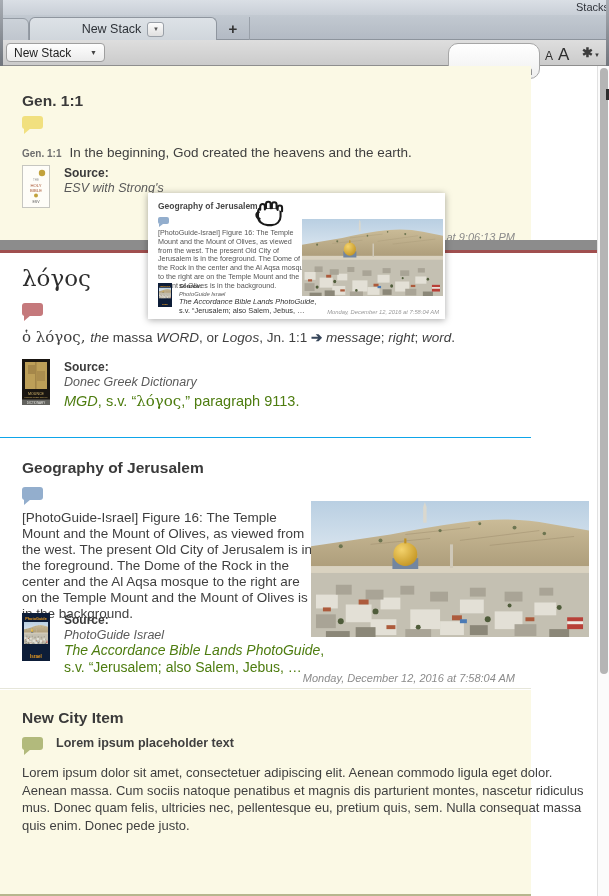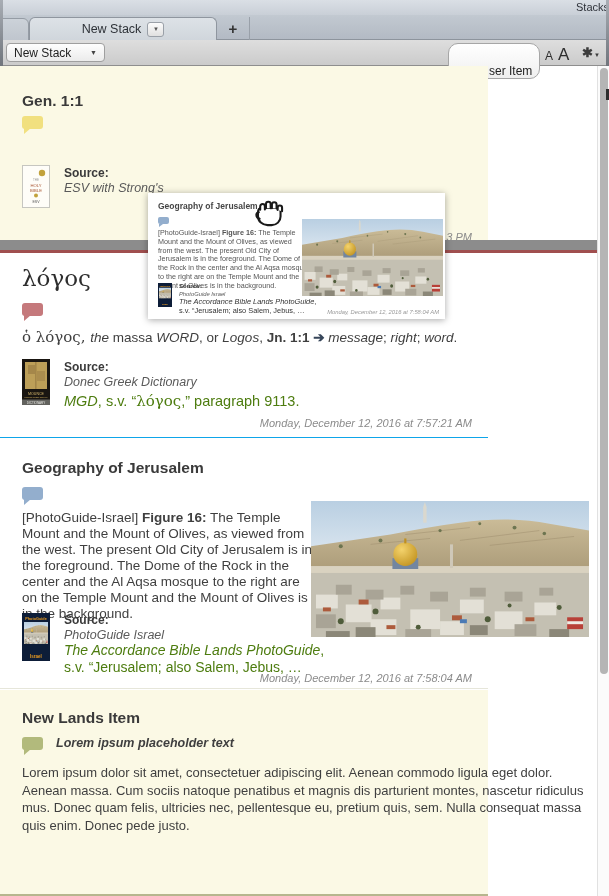--- a/index.html
+++ b/index.html
@@ -36,37 +36,37 @@
     font-size:12px;color:#222;display:flex;align-items:flex-end;justify-content:center}
   .font-btns{position:absolute;left:545px;top:1px;height:24px;display:flex;align-items:baseline;
     gap:5px;color:#2e2e2e;padding-top:4px;box-sizing:border-box}
   .fs{font-size:12px}.fl{font-size:17px}
   .gear-btn{position:absolute;left:582px;top:5px;display:flex;align-items:center;color:#3c3c3c}
   .gear-glyph{font-size:13px;font-weight:700}
   .gear-caret{font-size:6px;margin-left:1px;margin-top:5px;color:#3c3c3c}
   .edge{position:absolute;top:0;width:3px;height:66px;background:linear-gradient(#a8adb4,#70757c)}
 
   
-  .card{position:absolute;left:0;width:488px}
+  .card{position:absolute;left:0;width:531px}
   #card-gen{top:66px;height:174px;background:#fbf9e5}
   #card-logos{top:253px;height:185px;background:#fff;border-bottom:1px solid #0ea5e9;box-sizing:border-box}
   #card-geo{top:439px;height:250px;background:#fff;border-bottom:1px solid #e6e6da;box-sizing:border-box}
   #card-new{top:690px;height:206px;background:#fbf9e5;border-bottom:2px solid #b6b68e;box-sizing:border-box}
   .card-title{position:absolute;left:22px;font-size:15.5px;font-weight:600;color:#3a3a3a}
   .serif-title{font-family:"DejaVu Serif",serif;font-size:23px;font-weight:400;color:#2d2d2d}
   .note-icon{position:absolute;left:22px;width:21px;height:13px;border-radius:3px;background:var(--c)}
   .note-icon::after{content:"";position:absolute;left:2px;bottom:-5px;width:0;height:0;
     border-right:7px solid transparent;border-top:6px solid var(--c)}
   .n-yellow{--c:#f1e07f}.n-red{--c:#c5797c}.n-blue{--c:#93aecd}.n-green{--c:#b2ba7c}
   .body-text{position:absolute;left:22px;font-size:13.5px;color:#3f3f3f}
   .ts{position:absolute;right:16px;font-style:italic;font-size:11px;color:#8b8b8b;white-space:nowrap}
   .src-label{position:absolute;left:64px;font-weight:700;font-size:12px;color:#3a3a3a}
   .src-name{position:absolute;left:64px;font-style:italic;font-size:12.5px;color:#5a5a5a}
   .verse-ref{font-size:10px;font-weight:700;color:#6e6e6e;margin-right:8px}
-  .it{font-style:italic}.bd{font-weight:700}
+  .it{font-style:italic}.bd{font-weight:400}
   .gk{font-family:"DejaVu Serif",serif;font-size:15px}
   .arrow{font-weight:700;color:#37465a}
   .citation{position:absolute;left:64px;font-size:14.5px;color:#4d7c0f}
   .cit-geo{font-size:14px}
   
   #bar-gray{position:absolute;left:0;top:240px;width:597px;height:10px;background:#8c8c8c;z-index:3}
   #bar-red{position:absolute;left:0;top:250px;width:597px;height:3px;background:#a04f4f;z-index:3}
   #ts-gen{top:165px;z-index:1}
 
   
@@ -218,20 +218,23 @@
     <span class="gear-glyph">✱</span>
     <span class="gear-caret">▼</span>
   </div>
 </div>
 <div class="edge" style="left:0"></div>
 <div class="edge" style="left:606px"></div>
 
 <div class="card" id="card-gen">
   <div class="card-title" style="top:26px">Gen. 1:1</div>
   <span class="note-icon n-yellow" style="top:50px"></span>
+  <div class="body-text" style="top:79px">
+    <span class="verse-ref">Gen. 1:1</span><span>In the beginning, God created the heavens and the earth.</span>
+  </div>
   <svg class="abs" style="left:22px;top:99px" width="28" height="43">
     <rect x="0.5" y="0.5" width="27" height="42" fill="#fefdf8" stroke="#c6c6c0"></rect>
     <circle cx="20" cy="8" r="3.2" fill="#c2a23c"></circle>
     <text x="14" y="16" font-size="3" fill="#999" text-anchor="middle">THE</text>
     <text x="14" y="21.5" font-size="4.2" fill="#a85430" text-anchor="middle">HOLY</text>
     <text x="14" y="26.5" font-size="4.2" fill="#a85430" text-anchor="middle">BIBLE</text>
     <circle cx="14" cy="30.5" r="2" fill="#c2a23c"></circle>
     <text x="14" y="38" font-size="3.6" fill="#555" text-anchor="middle">ESV</text>
   </svg>
   <div class="src-label" style="top:100px">Source:</div>
@@ -256,21 +259,20 @@
     <text x="14" y="35.5" font-size="3.6" fill="#d9ba6e" text-anchor="middle">MOUNCE</text>
     <text x="14" y="38.8" font-size="1.8" fill="#c8a95c" text-anchor="middle">CONCISE GREEK-ENGLISH</text>
     <rect x="0" y="40.5" width="28" height="5.5" fill="#62625e"></rect>
     <text x="14" y="44.6" font-size="3" fill="#e9e9e5" text-anchor="middle">DICTIONARY</text>
   </svg>
   <div class="src-label" style="top:107px">Source:</div>
   <div class="src-name" style="top:122px">Donec Greek Dictionary</div>
   <div class="citation" style="top:139px">
     <span class="it">MGD</span><span>, s.v. “</span><span class="gk">λόγος</span><span>,” paragraph 9113.</span>
   </div>
-  <div class="ts" style="top:164px">Monday, December 12, 2016 at 7:57:21 AM</div>
 </div>
 
 <div class="card" id="card-geo">
   <div class="card-title" style="top:20px">Geography of Jerusalem</div>
   <span class="note-icon n-blue" style="top:48px"></span>
   <div class="body-text" style="top:71px;width:292px;line-height:16px">
     <span>[PhotoGuide-Israel] </span><span class="bd">Figure 16:</span><span> The Temple Mount and the Mount of Olives, as viewed from the west. The present Old City of Jerusalem is in the foreground. The Dome of the Rock in the center and the Al Aqsa mosque to the right are on the Temple Mount and the Mount of Olives is in the background.</span>
   </div>
   <svg class="abs" style="left:311px;top:62px" width="278" height="136">
     <use href="#jphoto" width="278" height="136"></use>
@@ -286,23 +288,23 @@
   <div class="citation cit-geo" style="top:203px">
     <span class="it">The Accordance Bible Lands PhotoGuide</span><span>,</span>
   </div>
   <div class="citation cit-geo" style="top:220px">
     <span>s.v. “Jerusalem; also Salem, Jebus, …</span>
   </div>
   <div class="ts" style="top:233px">Monday, December 12, 2016 at 7:58:04 AM</div>
 </div>
 
 <div class="card" id="card-new">
-  <div class="card-title" style="top:19px">New Lands Item</div>
+  <div class="card-title" style="top:19px">New City Item</div>
   <span class="note-icon n-green" style="top:47px"></span>
-  <div class="body-text" style="left:56px;top:46px;font-size:12.5px;font-weight:700;font-style:italic">Lorem ipsum placeholder text</div>
+  <div class="body-text" style="left:56px;top:46px;font-size:12.5px;font-weight:700;">Lorem ipsum placeholder text</div>
   <div class="body-text" style="top:74px;width:576px;font-size:13px;line-height:17.5px">Lorem ipsum dolor sit amet, consectetuer adipiscing elit. Aenean commodo ligula eget dolor. Aenean massa. Cum sociis natoque penatibus et magnis dis parturient montes, nascetur ridiculus mus. Donec quam felis, ultricies nec, pellentesque eu, pretium quis, sem. Nulla consequat massa quis enim. Donec pede justo.</div>
 </div>
 
 <div id="scroll-track">
   <div id="scroll-thumb"></div>
 </div>
 <div id="resize-tick"></div>
 
 <div id="drag-preview">
   <div class="dp-title">Geography of Jerusalem</div>

